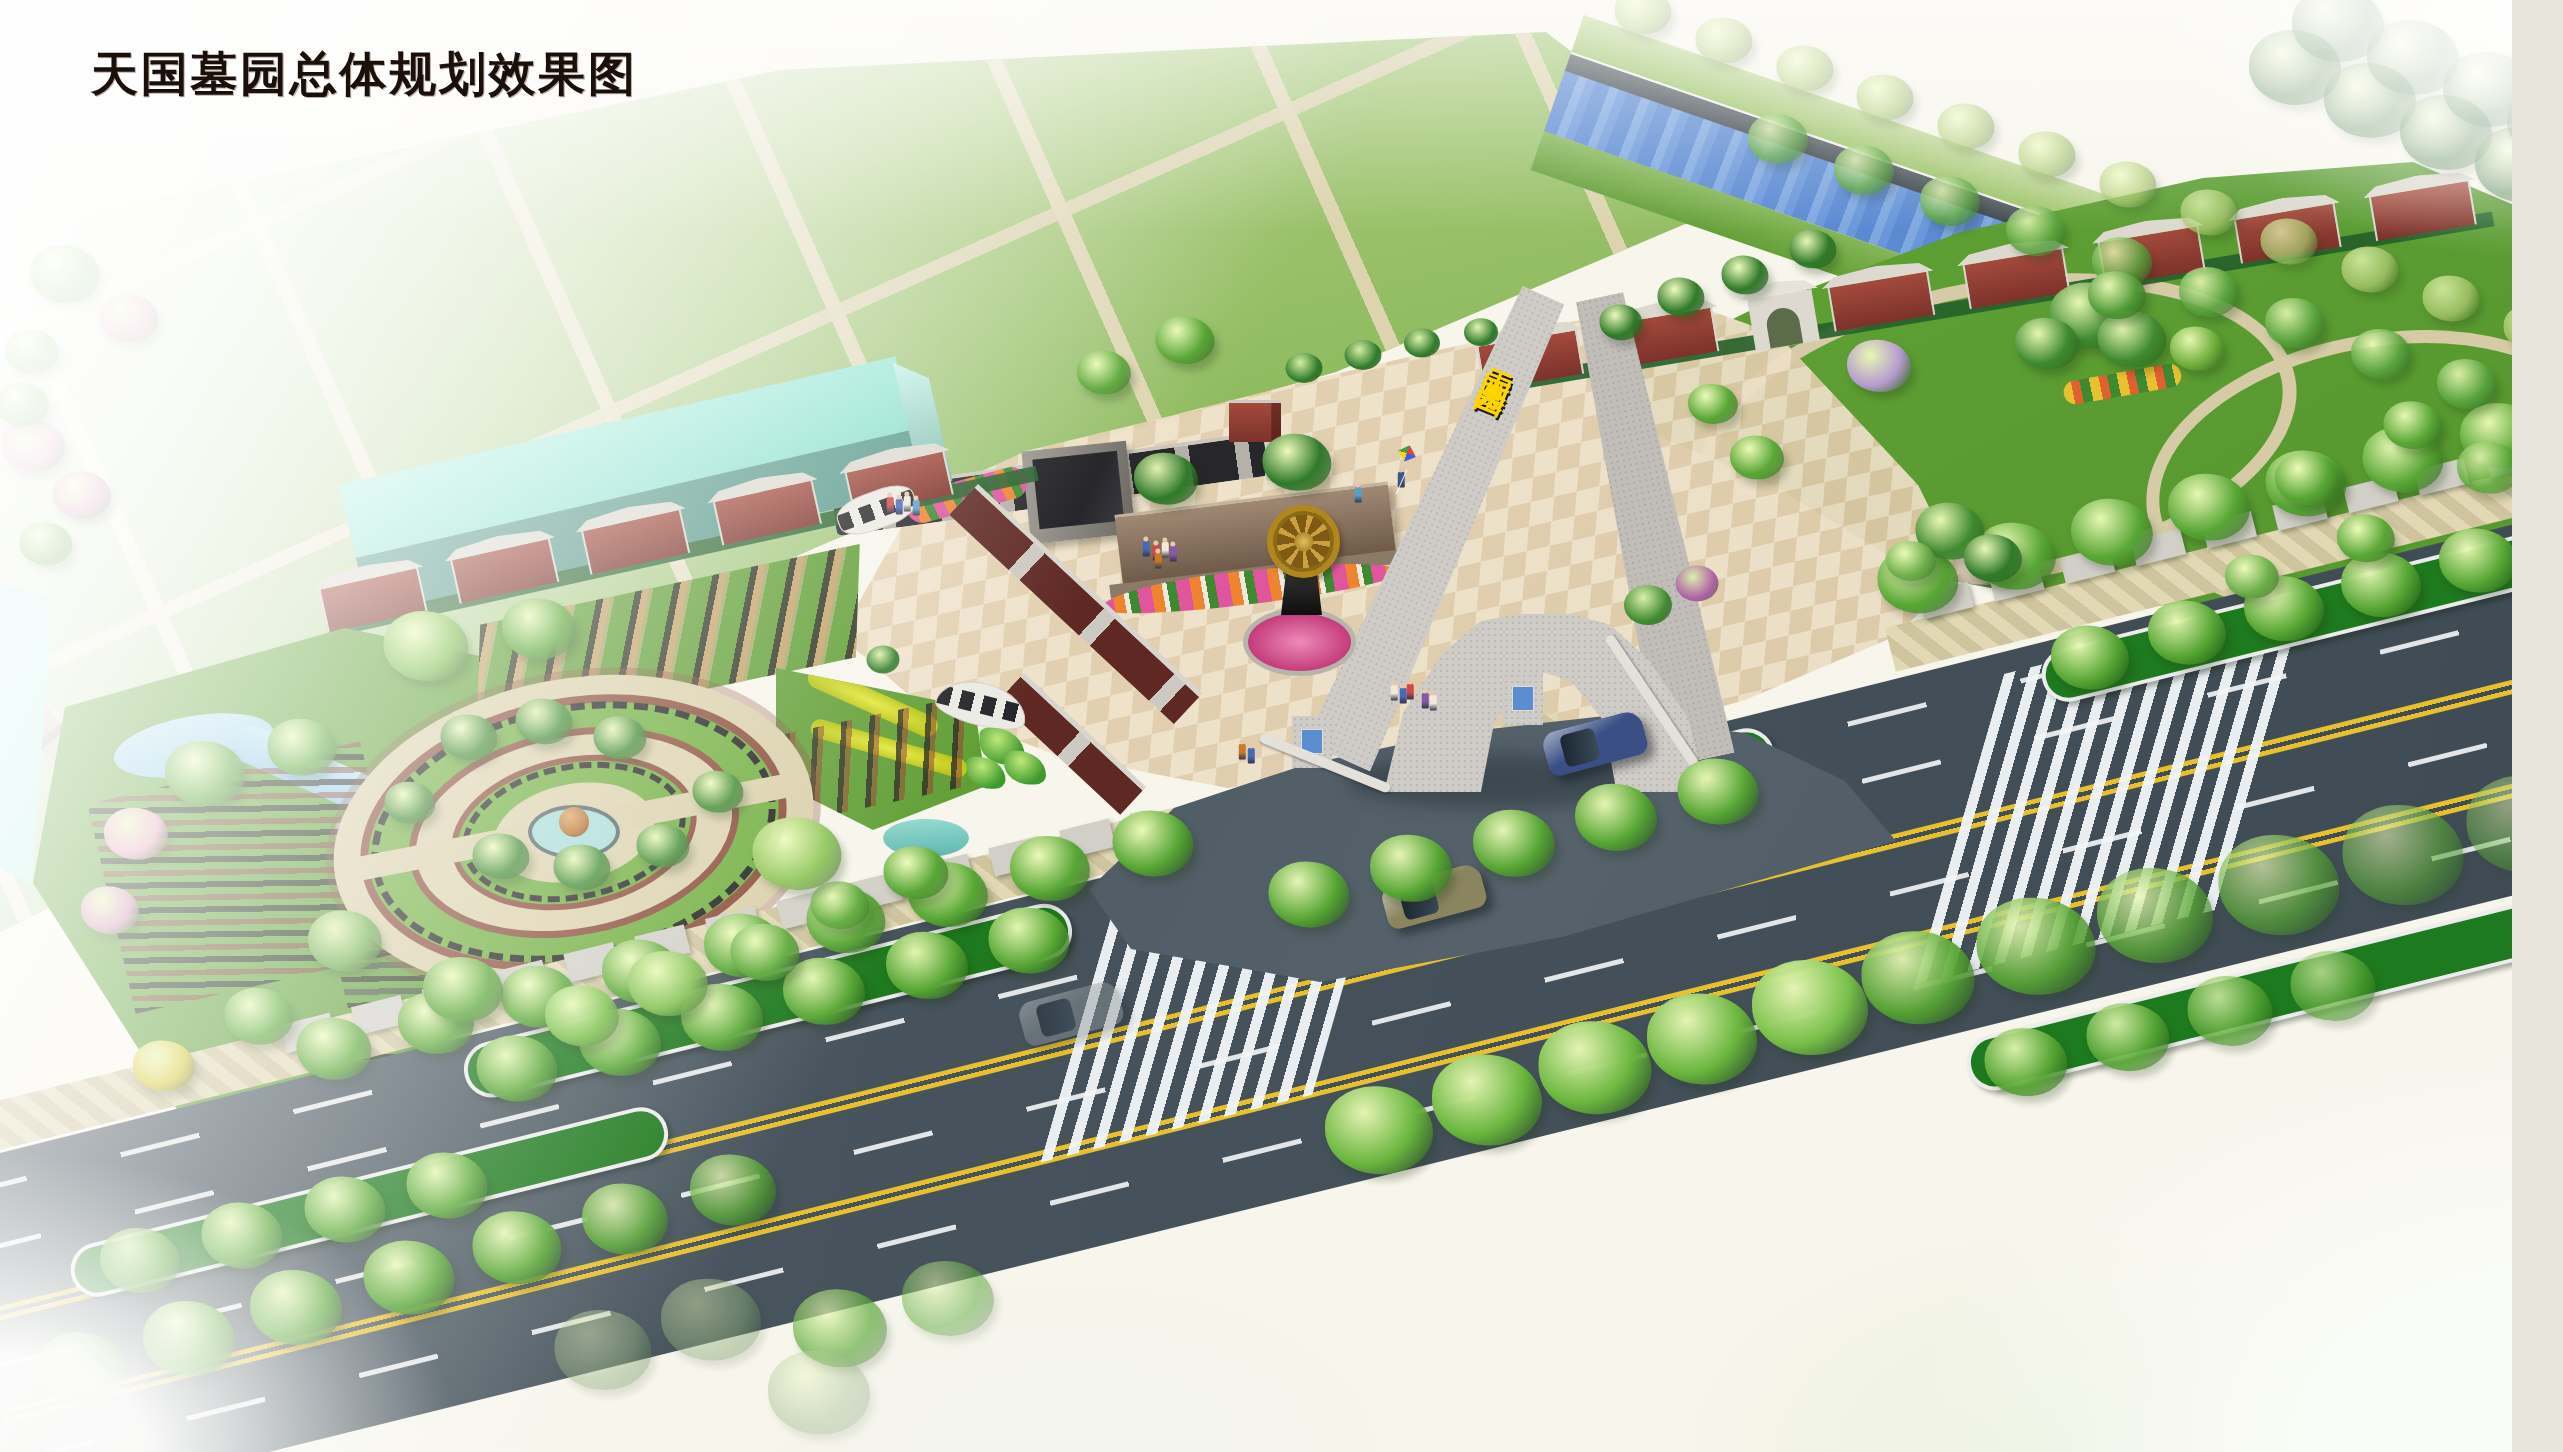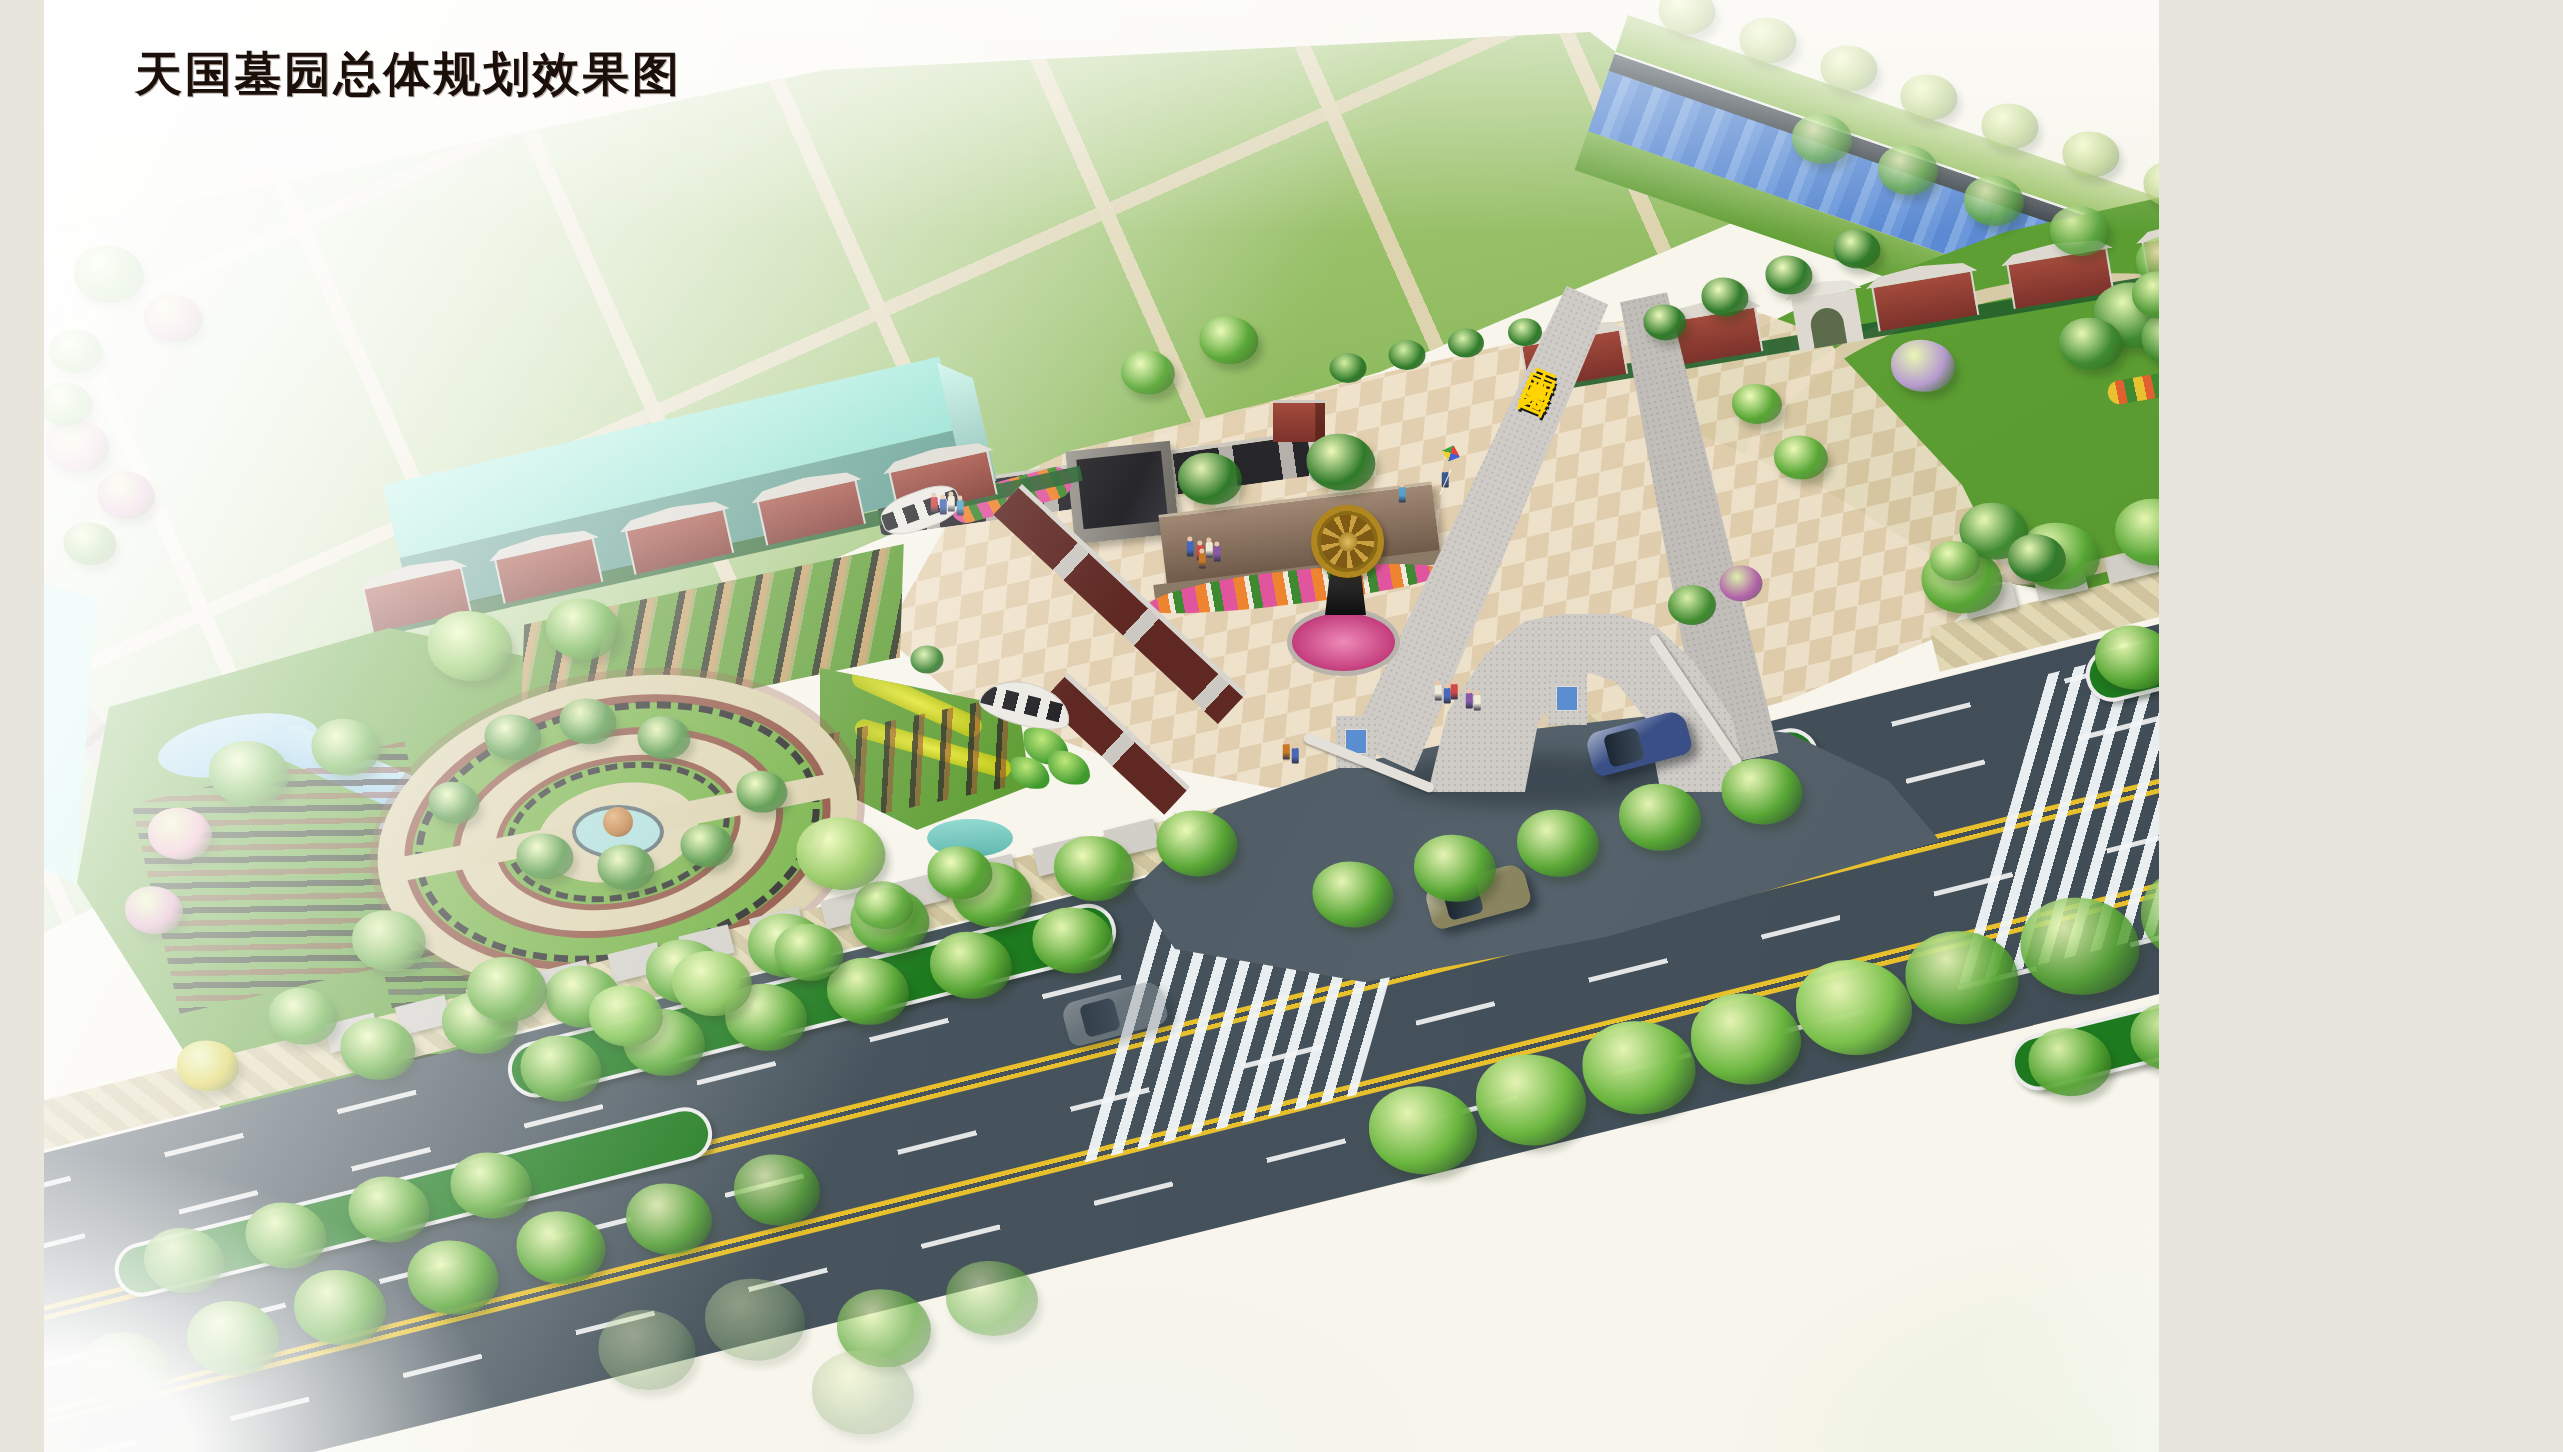--- a/index.html
+++ b/index.html
@@ -1,17 +1,17 @@
 <!DOCTYPE html>
 <html style="--paper: #f7f5ec; --haze: #ffffff; --grass: #69a838; --grass_dark: #49892a; --path: #d9cfaa; --river: #5b8ad2; --road: #46535c; --lane_white: #f2f2f2; --lane_yellow: #e7c02c; --median_green: #1e7a1e; --plaza_tile_a: #f1e7d3; --plaza_tile_b: #dcc9a8; --granite: #cfcbc7; --inscription_gold: #ffd400; --brick: #8d3a30; --stone_trim: #ddd9d0; --building_roof: #b2f0e2; --building_wall: #5d9c8e; --ring_edge: #8a4a38; --pool: #a8dcd8; --bronze: #b87333; --flower_pink: #e0559d; --flower_orange: #ef8430; --flower_red: #d03038;font-size:8.6px"><head>
 <meta charset="utf-8">
 <style>
   html,body{margin:0;padding:0;background:#e8e6dc;font-family:"Liberation Sans",sans-serif;}
-  #canvas{position:relative;width:2115px;height:1452px;overflow:hidden;
-    background:var(--paper,#f7f5ec);margin-left:44px;}
+  #canvas{position:relative;width:2512px;height:1452px;overflow:hidden;
+    background:var(--paper,#f7f5ec);}
   #canvas *{position:absolute;box-sizing:border-box;}
 
   
   .region{left:0;top:0;width:2563px;height:1452px;}
 
   #fields{clip-path:polygon(0px 232px,781px 70px,1546px 32px,1756px 194px,1336px 372px,
       1034px 458px,824px 544px,571px 657px,350px 760px,151px 857px,0px 932px);
     background:
       linear-gradient(115deg,rgba(255,255,255,.97) 0%,rgba(255,255,255,.55) 16%,rgba(255,255,255,0) 44%),
       repeating-linear-gradient(66deg,rgba(0,0,0,0) 0 232px,#ddd3ae 232px 247px),

